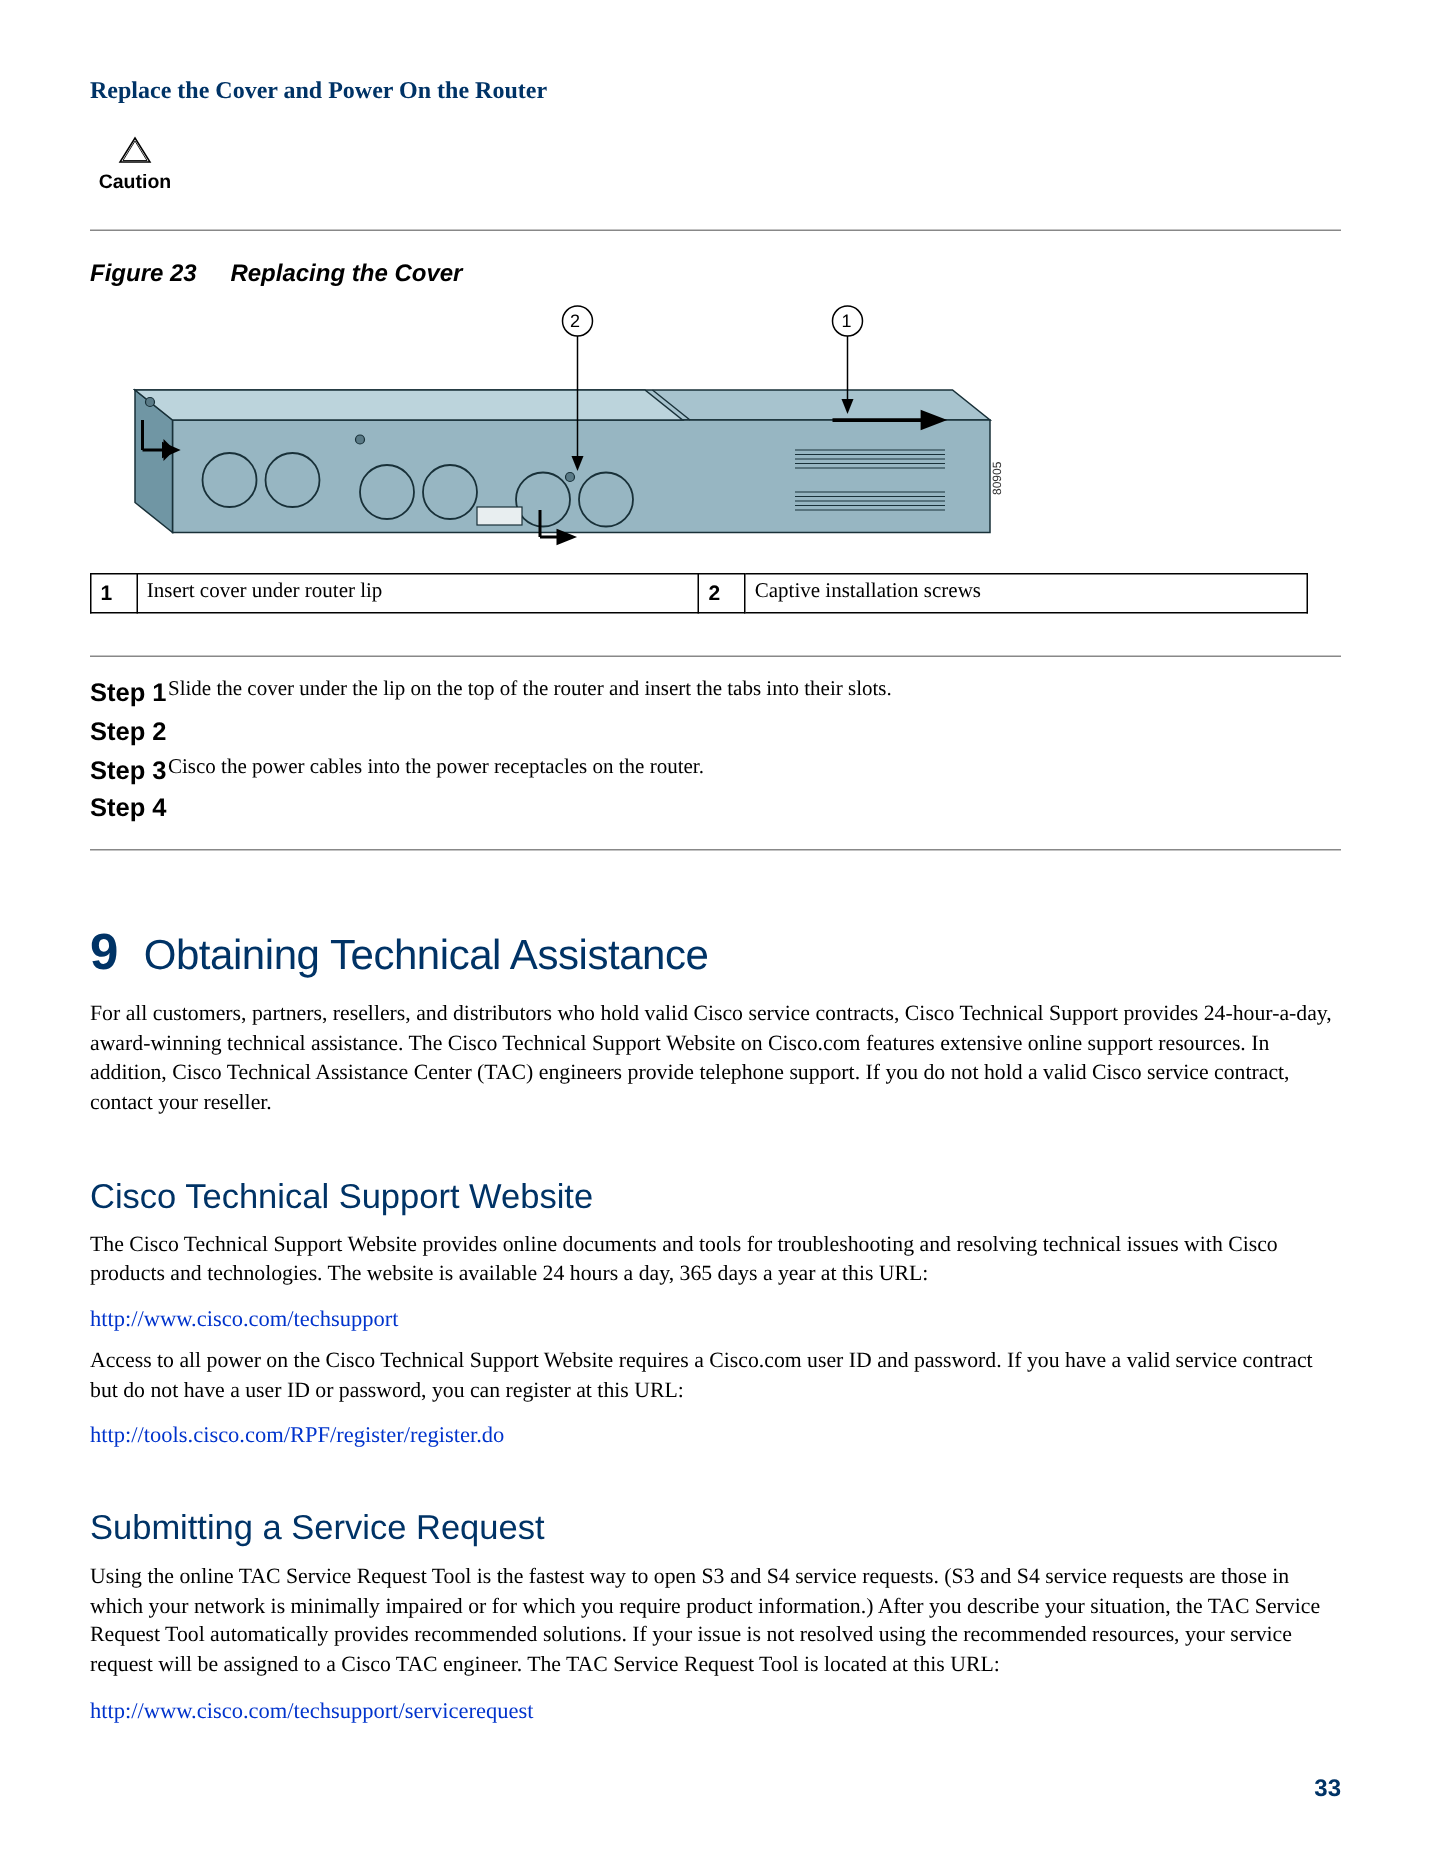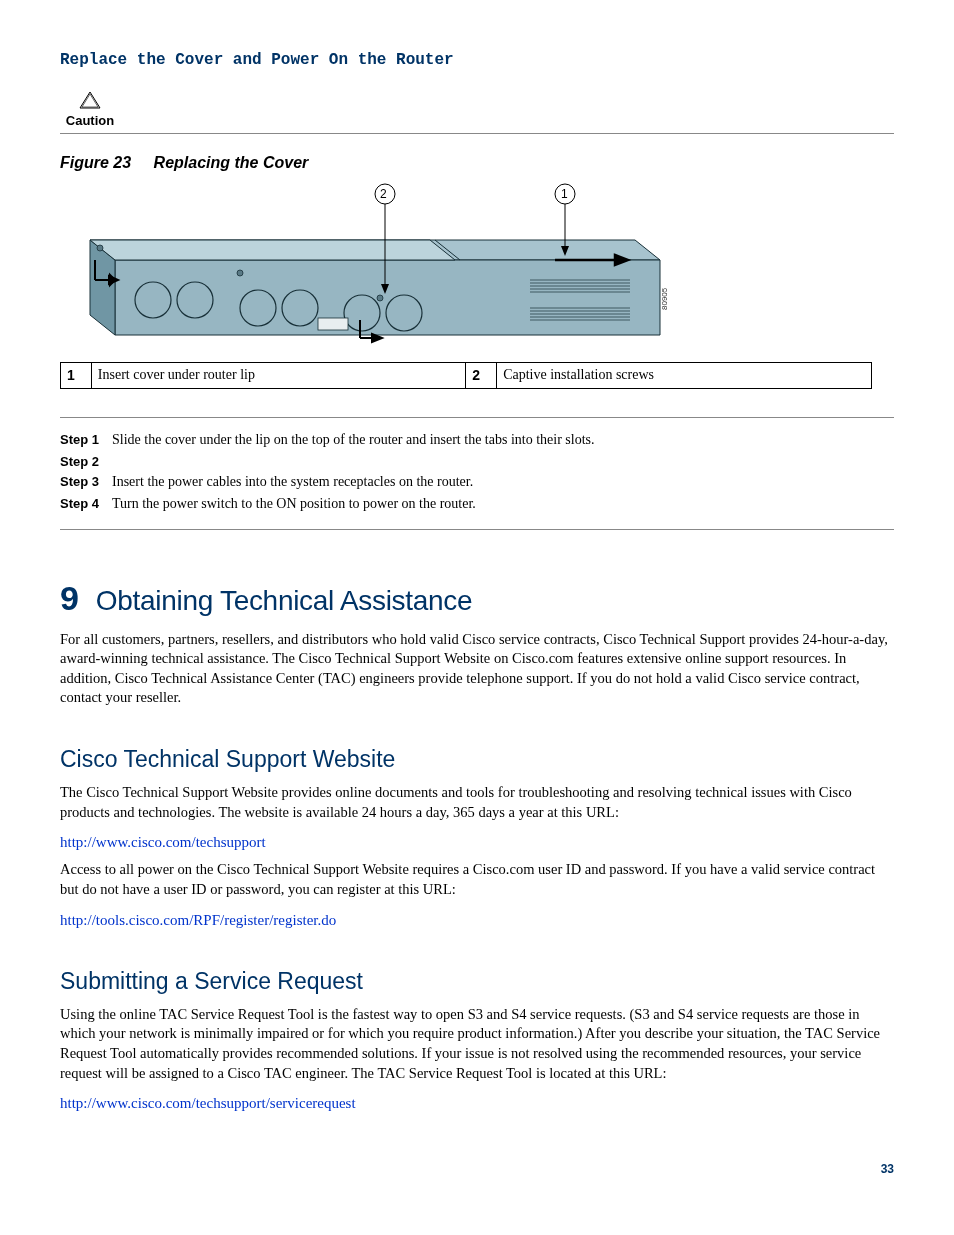--- a/index.html
+++ b/index.html
@@ -7,31 +7,31 @@
     padding: 50px 60px 40px 60px;
     font-family: "Times New Roman", Times, serif;
     background: #fff;
     color: #000;
     width: 954px;
     box-sizing: border-box;
     font-size: 14px;
     line-height: 1.35;
   }
   .h3 {
-    font-family: Liberation Mono, monospace;
+    font-family: Liberation Serif, serif;
     color: #003366;
     font-weight: bold;
     font-size: 16px;
     margin-bottom: 18px;
   }
   .caution-block {
     display: flex;
     align-items: flex-start;
     border-bottom: 1px solid #888;
-    padding-bottom: 4px;
+    padding-bottom: 24px;
     margin-bottom: 18px;
   }
   .caution-left {
     width: 60px;
     flex-shrink: 0;
     text-align: center;
   }
   .caution-label {
     font-family: Arial, Helvetica, sans-serif;
     font-weight: bold;
@@ -82,21 +82,21 @@
     padding: 10px 0 12px 0;
     margin-bottom: 46px;
   }
   .step-row {
     display: flex;
     margin: 3px 0;
   }
   .step-label {
     font-family: Arial, Helvetica, sans-serif;
     font-weight: bold;
-    font-size: 13px;
+    font-size: 17px;
     width: 52px;
     flex-shrink: 0;
   }
   .chapter-heading {
     font-family: Arial, Helvetica, sans-serif;
     color: #003366;
     margin-bottom: 8px;
   }
   .chapter-heading .num {
     font-size: 34px;
@@ -123,24 +123,24 @@
   }
   .link {
     color: #0033cc;
     font-size: 15px;
     margin: 4px 0 8px 0;
     display: block;
   }
   .page-num {
     font-family: Arial, Helvetica, sans-serif;
     font-weight: bold;
-    font-size: 12px;
+    font-size: 16px;
     color: #003366;
     text-align: right;
-    margin-top: 48px;
+    margin-top: 31px;
   }
 </style>
 </head>
 <body>
 
 <div class="h3">Replace the Cover and Power On the Router</div>
 
 <div class="caution-block">
   <div class="caution-left">
     <span class="caution-icon">
@@ -246,25 +246,24 @@
 <div class="steps">
   <div class="step-row">
     <div class="step-label">Step 1</div>
     <div>Slide the cover under the lip on the top of the router and insert the tabs into their slots.</div>
   </div>
   <div class="step-row">
     <div class="step-label">Step 2</div>
   </div>
   <div class="step-row">
     <div class="step-label">Step 3</div>
-    <div>Insert the power cables into the system receptacles on the router.</div>
+    <div>Cisco the power cables into the power receptacles on the router.</div>
   </div>
   <div class="step-row">
     <div class="step-label">Step 4</div>
-    <div>Turn the power switch to the ON position to power on the router.</div>
   </div>
 </div>
 
 <div class="chapter-heading">
   <span class="num">9</span>
   <span class="title">Obtaining Technical Assistance</span>
 </div>
 <p class="body-p">For all customers, partners, resellers, and distributors who hold valid Cisco service contracts, Cisco Technical Support provides 24-hour-a-day, award-winning technical assistance. The Cisco Technical Support Website on Cisco.com features extensive online support resources. In addition, Cisco Technical Assistance Center (TAC) engineers provide telephone support. If you do not hold a valid Cisco service contract, contact your reseller.</p>
 
 <div class="h2">Cisco Technical Support Website</div>

